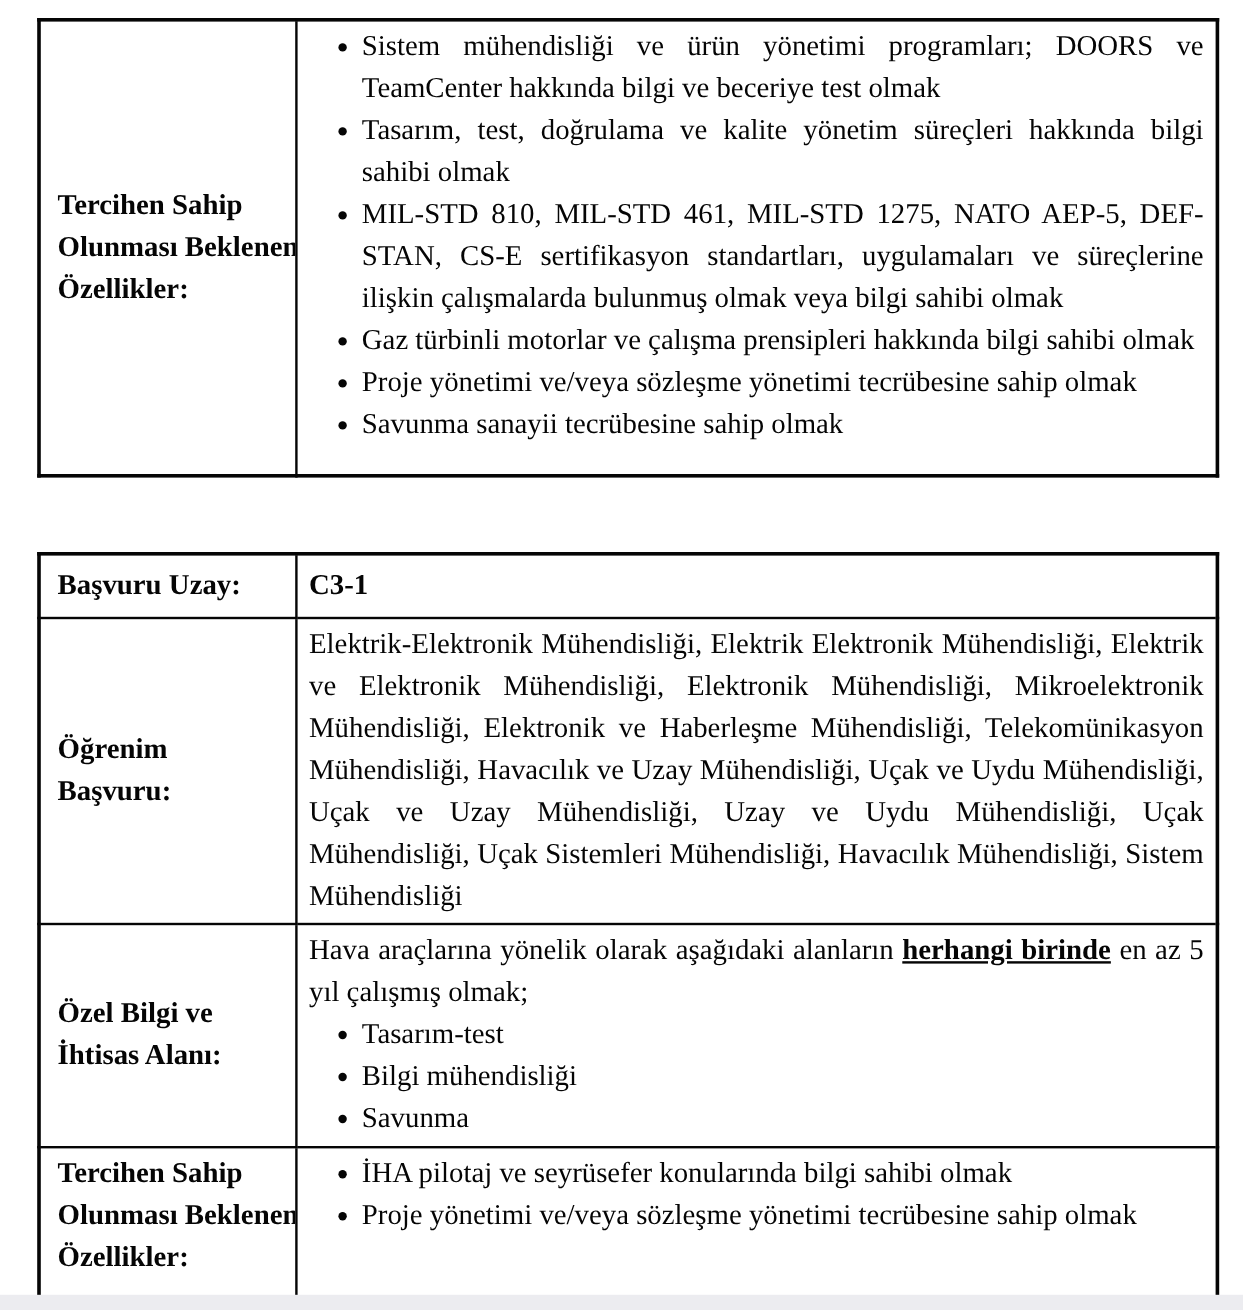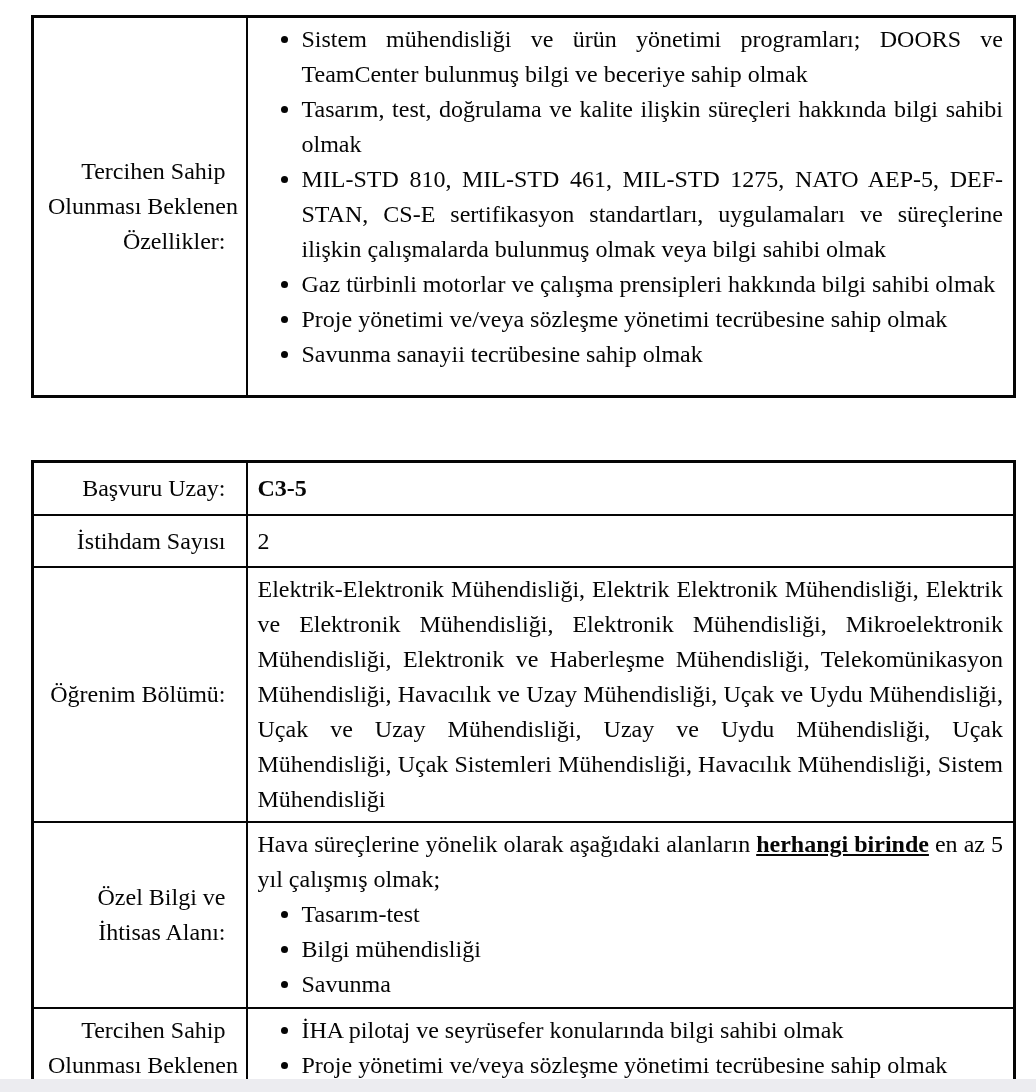--- a/index.html
+++ b/index.html
@@ -30,24 +30,23 @@
   #table-2 { top: 460px; }
   td {
     border: 2px solid #050505;
     padding: 4px 10px;
     font-size: 24px;
     line-height: 35px;
     vertical-align: middle;
     overflow: hidden;
   }
   td.label-cell {
-    font-weight: normal;
+    font-weight: bold;
     padding-left: 14px;
     padding-right: 20px;
-    text-align: right;
   }
   .label-multiline { white-space: pre; display: block; }
   td.content-cell { text-align: justify; }
   td.top-align { vertical-align: top; }
   ul.bullet-list {
     margin: 0;
     padding: 0 0 0 44px;
     list-style: disc outside;
   }
   ul.bullet-list li {
@@ -83,22 +82,22 @@
     </colgroup>
     <tbody>
         <tr>
       <td class="label-cell" style="height:369px;">
         <span class="label-multiline">Tercihen Sahip
 Olunması Beklenen
 Özellikler:</span>
       </td>
       <td class="content-cell top-align">
         <ul class="bullet-list">
-          <li>Sistem mühendisliği ve ürün yönetimi programları; DOORS ve TeamCenter bulunmuş bilgi ve beceriye sahip olmak</li>
-          <li>Tasarım, test, doğrulama ve kalite ilişkin süreçleri hakkında bilgi sahibi olmak</li>
+          <li>Sistem mühendisliği ve ürün yönetimi programları; DOORS ve TeamCenter hakkında bilgi ve beceriye test olmak</li>
+          <li>Tasarım, test, doğrulama ve kalite yönetim süreçleri hakkında bilgi sahibi olmak</li>
           <li>MIL-STD 810, MIL-STD 461, MIL-STD 1275, NATO AEP-5, DEF-STAN, CS-E sertifikasyon standartları, uygulamaları ve süreçlerine ilişkin çalışmalarda bulunmuş olmak veya bilgi sahibi olmak</li>
           <li>Gaz türbinli motorlar ve çalışma prensipleri hakkında bilgi sahibi olmak</li>
           <li>Proje yönetimi ve/veya sözleşme yönetimi tecrübesine sahip olmak</li>
           <li>Savunma sanayii tecrübesine sahip olmak</li>
         </ul>
       </td>
     </tr>
   </tbody>
     </table>
 
@@ -106,46 +105,38 @@
     <colgroup>
       <col class="col-label">
       <col class="col-content">
     </colgroup>
     <tbody>
         <tr>
       <td class="label-cell" style="height:43px;">
         <span>Başvuru Uzay:</span>
       </td>
       <td>
-        <span class="value-bold">C3-5</span>
-      </td>
-    </tr>
-    <tr>
-      <td class="label-cell" style="height:42px;">
-        <span>İstihdam Sayısı</span>
-      </td>
-      <td>
-        <span>2</span>
+        <span class="value-bold">C3-1</span>
       </td>
     </tr>
     <tr>
       <td class="label-cell" style="height:215px;">
-        <span>Öğrenim Bölümü:</span>
+        <span>Öğrenim Başvuru:</span>
       </td>
       <td class="content-cell">
         <span>Elektrik-Elektronik Mühendisliği, Elektrik Elektronik Mühendisliği, Elektrik ve Elektronik Mühendisliği, Elektronik Mühendisliği, Mikroelektronik Mühendisliği, Elektronik ve Haberleşme Mühendisliği, Telekomünikasyon Mühendisliği, Havacılık ve Uzay Mühendisliği, Uçak ve Uydu Mühendisliği, Uçak ve Uzay Mühendisliği, Uzay ve Uydu Mühendisliği, Uçak Mühendisliği, Uçak Sistemleri Mühendisliği, Havacılık Mühendisliği, Sistem Mühendisliği</span>
       </td>
     </tr>
     <tr>
       <td class="label-cell" style="height:176px;">
         <span class="label-multiline">Özel Bilgi ve
 İhtisas Alanı:</span>
       </td>
       <td class="content-cell top-align">
-        <div class="intro-line"><span>Hava süreçlerine yönelik olarak aşağıdaki alanların </span><span class="emphasis">herhangi birinde</span><span> en az 5 yıl çalışmış olmak;</span></div>
+        <div class="intro-line"><span>Hava araçlarına yönelik olarak aşağıdaki alanların </span><span class="emphasis">herhangi birinde</span><span> en az 5 yıl çalışmış olmak;</span></div>
         <ul class="bullet-list">
           <li>Tasarım-test</li>
           <li>Bilgi mühendisliği</li>
           <li>Savunma</li>
         </ul>
       </td>
     </tr>
     <tr>
       <td class="label-cell top-align" style="height:116px;">
         <span class="label-multiline">Tercihen Sahip

